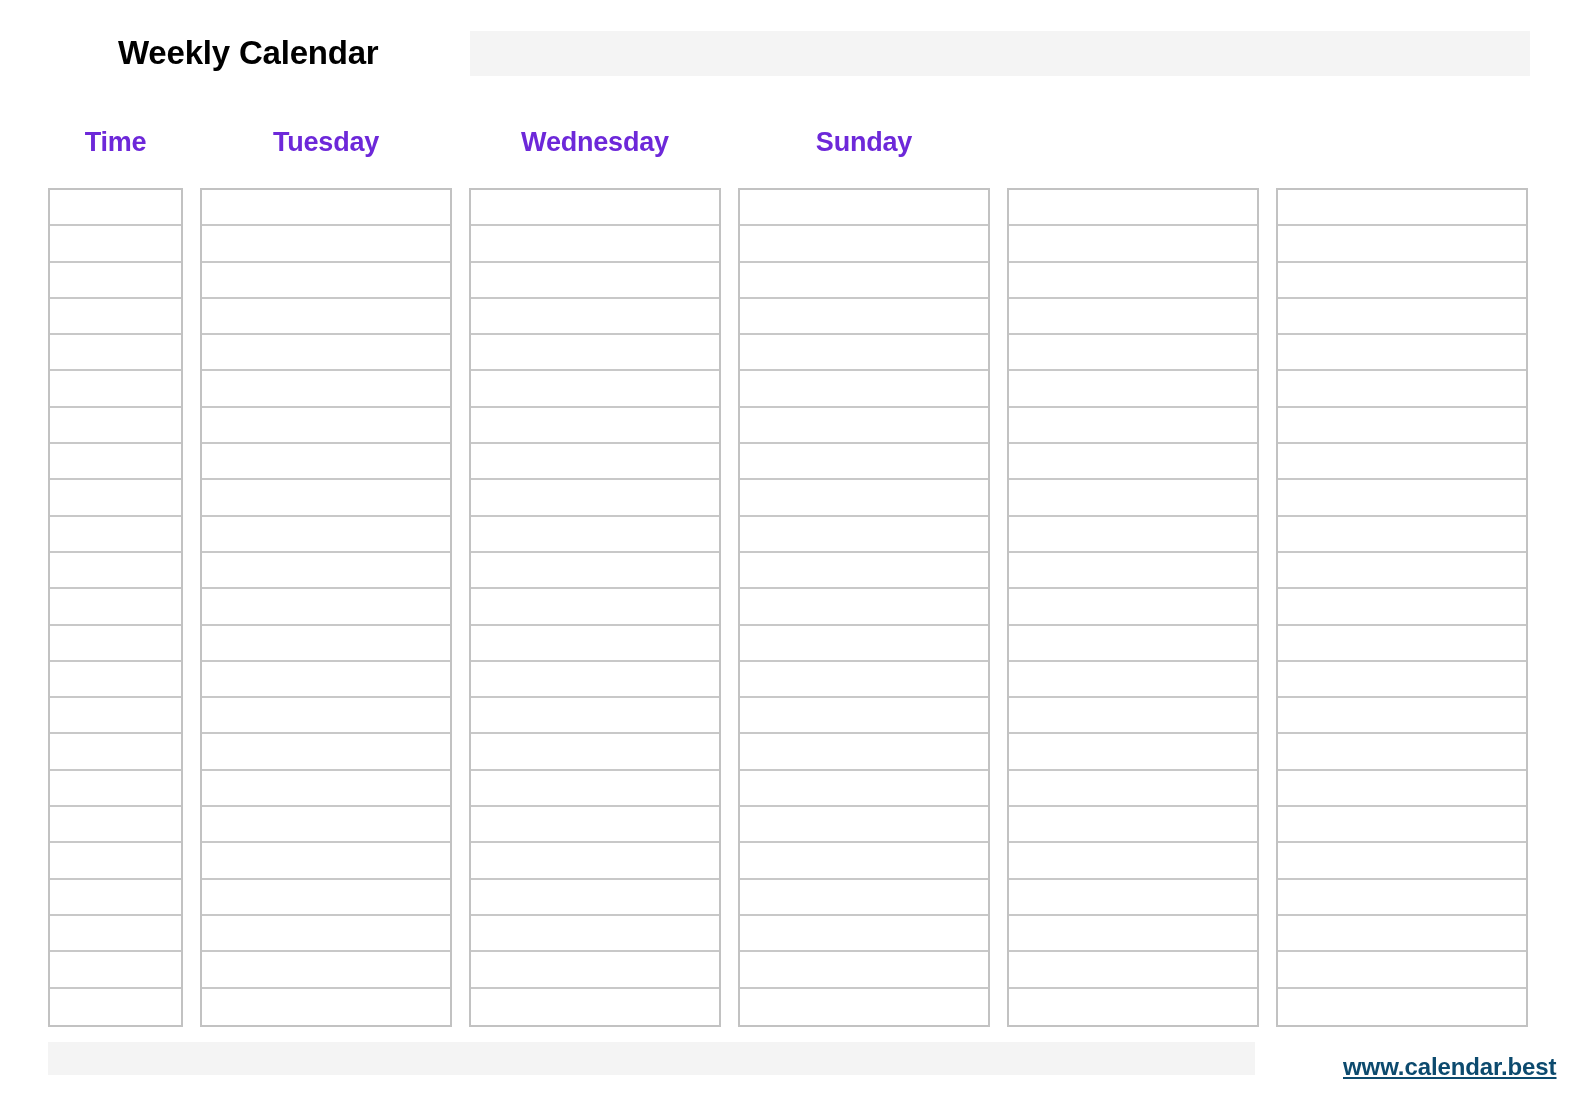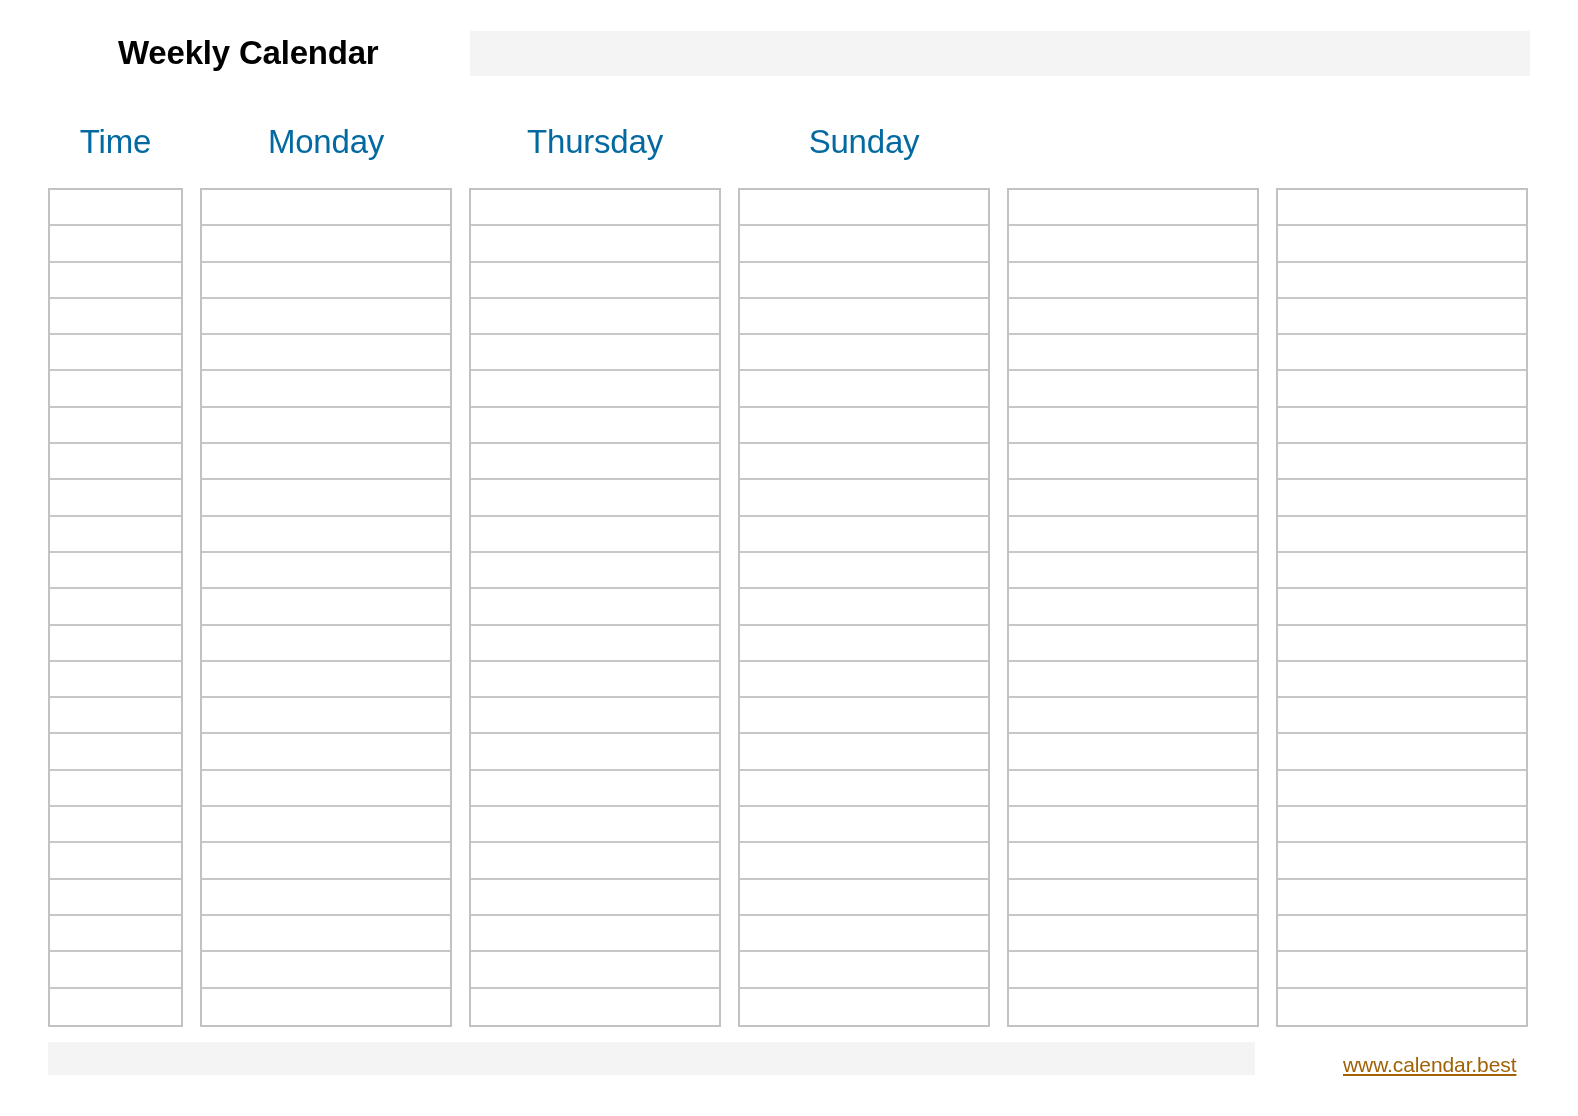--- a/index.html
+++ b/index.html
@@ -54,23 +54,23 @@
   .head-row {
     position: absolute;
     left: 48px;
     top: 118px;
     width: 1482px;
     height: 48px;
     display: flex;
     align-items: center;
   }
   .head-cell {
-    font-size: 33px;
-    font-weight: normal;
-    color: #0369a1;
+    font-size: 27px;
+    font-weight: bold;
+    color: #6d28d9;
     text-align: center;
     white-space: nowrap;
     letter-spacing: -0.2px;
   }
   .head-cell.time-head {
     width: 135px;
     flex: 0 0 135px;
   }
   .head-cell.day-head {
     width: 252px;
@@ -120,42 +120,42 @@
     left: 48px;
     top: 1042px;
     width: 1207px;
     height: 33px;
     background: #f4f4f4;
   }
   .footer-link {
     position: absolute;
     left: 1343px;
     top: 1053px;
-    font-size: 21px;
-    font-weight: normal;
-    color: #a16207;
+    font-size: 24px;
+    font-weight: bold;
+    color: #0c4a6e;
     text-decoration: underline;
     white-space: nowrap;
     letter-spacing: -0.1px;
   }
 </style>
 </head>
 <body>
 
 <div id="page">
 
   <div class="title-band">
     <div class="title-bar"></div>
     <div class="page-title">Weekly Calendar</div>
   </div>
 
   <div class="head-row">
     <div class="head-cell time-head">Time</div>
-    <div class="head-cell day-head">Monday</div>
-    <div class="head-cell day-head">Thursday</div>
+    <div class="head-cell day-head">Tuesday</div>
+    <div class="head-cell day-head">Wednesday</div>
     <div class="head-cell day-head">Sunday</div>
   </div>
 
   <div class="grid" id="grid">
       <div class="col time-col">
         <div class="cell"></div>
         <div class="cell"></div>
         <div class="cell"></div>
         <div class="cell"></div>
         <div class="cell"></div>

